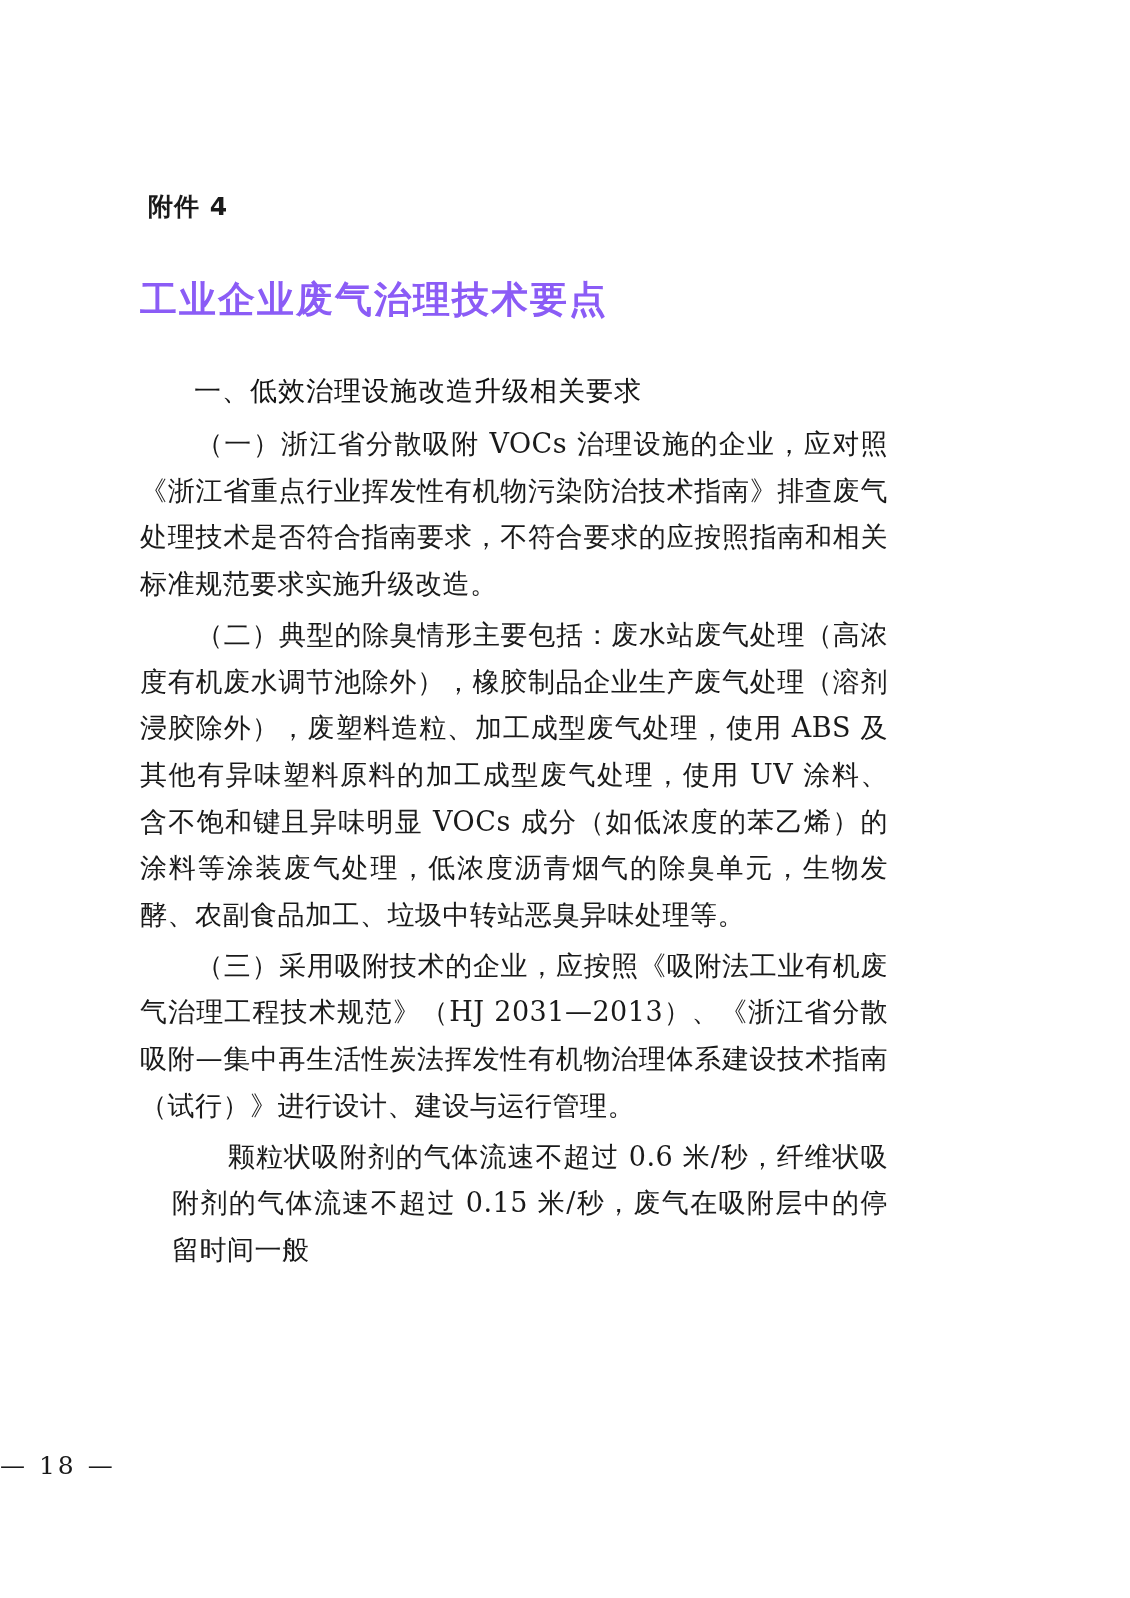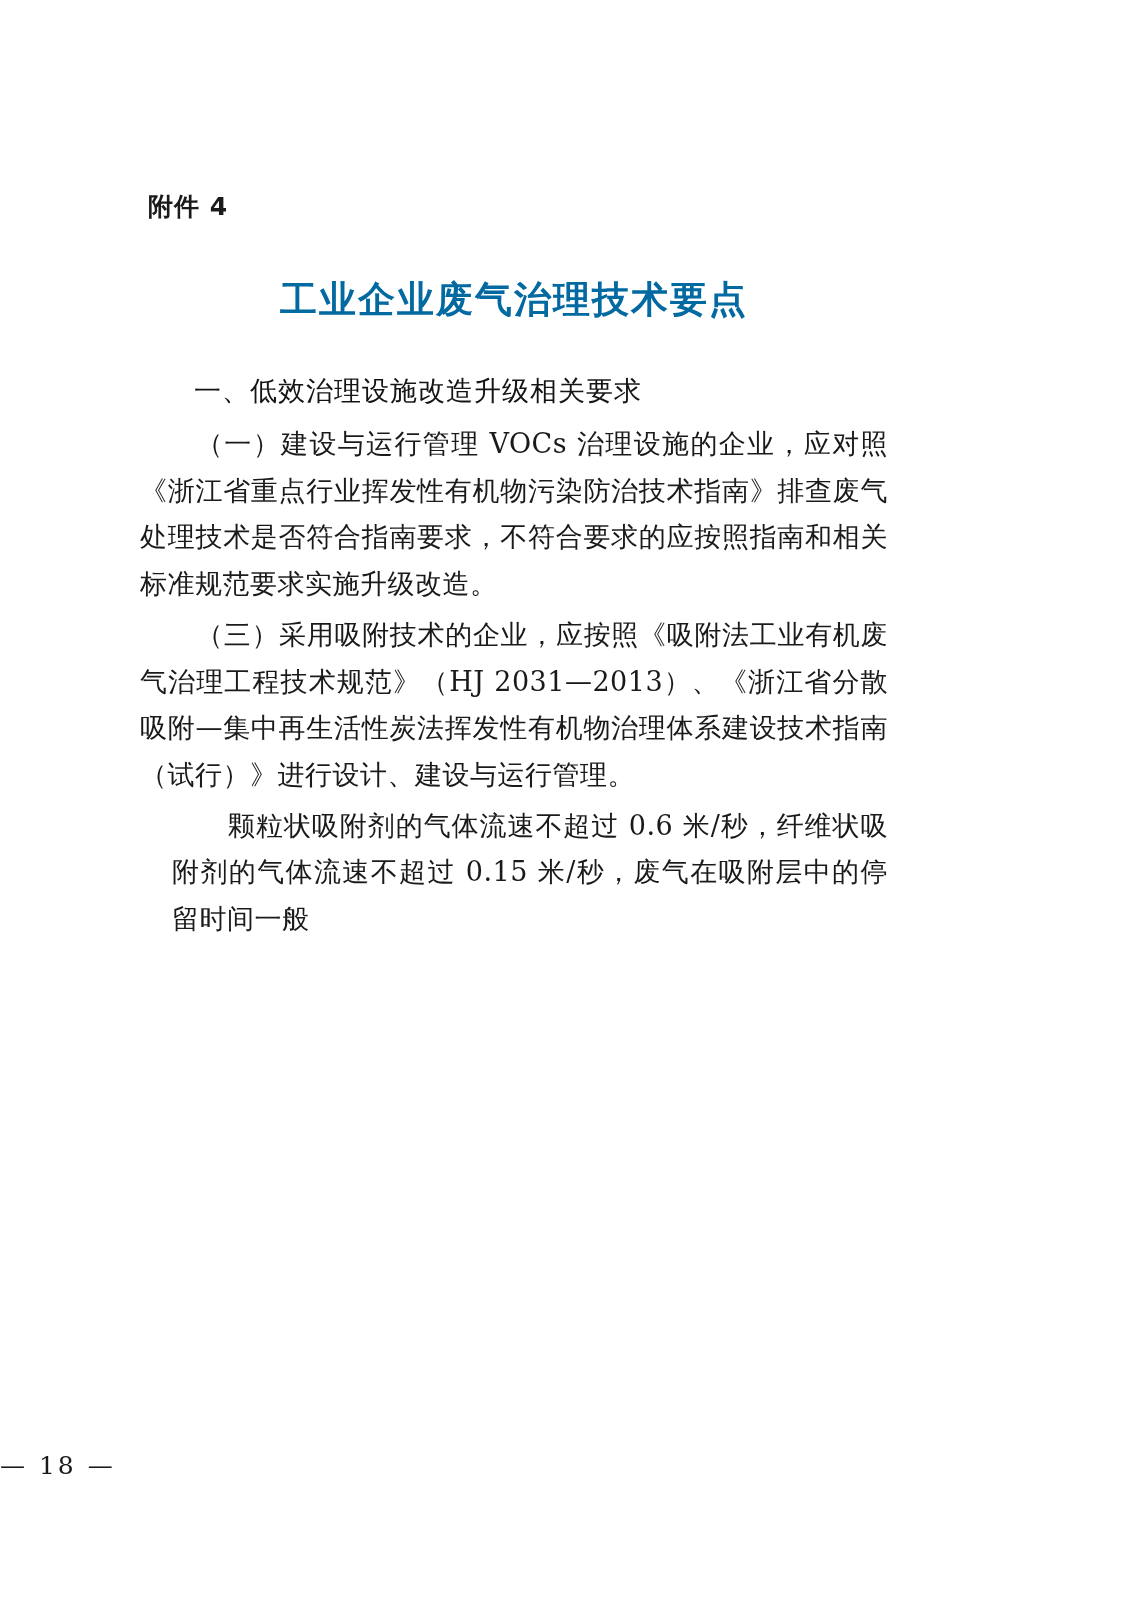--- a/index.html
+++ b/index.html
@@ -24,26 +24,25 @@
   }
   .attachment-label {
     font-family: "DejaVu Sans", "Liberation Sans", sans-serif;
     font-weight: bold;
     font-size: 25px;
     letter-spacing: 1px;
     color: #1a1a1a;
     margin: 0 0 52px 8px;
   }
   .doc-title {
-    text-align: center;
     font-family: "DejaVu Sans", "Liberation Sans", sans-serif;
     font-weight: bold;
     font-size: 37px;
     letter-spacing: 2px;
-    color: #0369a1;
+    color: #8b5cf6;
     margin: 0 0 48px 0;
   }
   .section-heading {
     font-family: "DejaVu Sans", "Liberation Sans", sans-serif;
     font-weight: normal;
     font-size: 27px;
     letter-spacing: 1px;
     color: #141414;
     margin: 0 0 12px 0;
     text-indent: 54px;
@@ -77,22 +76,23 @@
 <body>
 
 <div class="page">
 
   <div class="attachment-label">附件 4</div>
 
   <h1 class="doc-title">工业企业废气治理技术要点</h1>
 
   <h2 class="section-heading">一、低效治理设施改造升级相关要求</h2>
 
-  <p class="para">（一）建设与运行管理 VOCs 治理设施的企业，应对照《浙江省重点行业挥发性有机物污染防治技术指南》排查废气处理技术是否符合指南要求，不符合要求的应按照指南和相关标准规范要求实施升级改造。</p>
+  <p class="para">（一）浙江省分散吸附 VOCs 治理设施的企业，应对照《浙江省重点行业挥发性有机物污染防治技术指南》排查废气处理技术是否符合指南要求，不符合要求的应按照指南和相关标准规范要求实施升级改造。</p>
 
+  <p class="para">（二）典型的除臭情形主要包括：废水站废气处理（高浓度有机废水调节池除外），橡胶制品企业生产废气处理（溶剂浸胶除外），废塑料造粒、加工成型废气处理，使用 ABS 及其他有异味塑料原料的加工成型废气处理，使用 UV 涂料、含不饱和键且异味明显 VOCs 成分（如低浓度的苯乙烯）的涂料等涂装废气处理，低浓度沥青烟气的除臭单元，生物发酵、农副食品加工、垃圾中转站恶臭异味处理等。</p>
 
   <p class="para">（三）采用吸附技术的企业，应按照《吸附法工业有机废气治理工程技术规范》（HJ 2031—2013）、《浙江省分散吸附—集中再生活性炭法挥发性有机物治理体系建设技术指南（试行）》进行设计、建设与运行管理。</p>
 
   <p class="para continued">颗粒状吸附剂的气体流速不超过 0.6 米/秒，纤维状吸附剂的气体流速不超过 0.15 米/秒，废气在吸附层中的停留时间一般</p>
 
   <div class="page-number">— 18 —</div>
 
 </div>
 
 </body></html>

